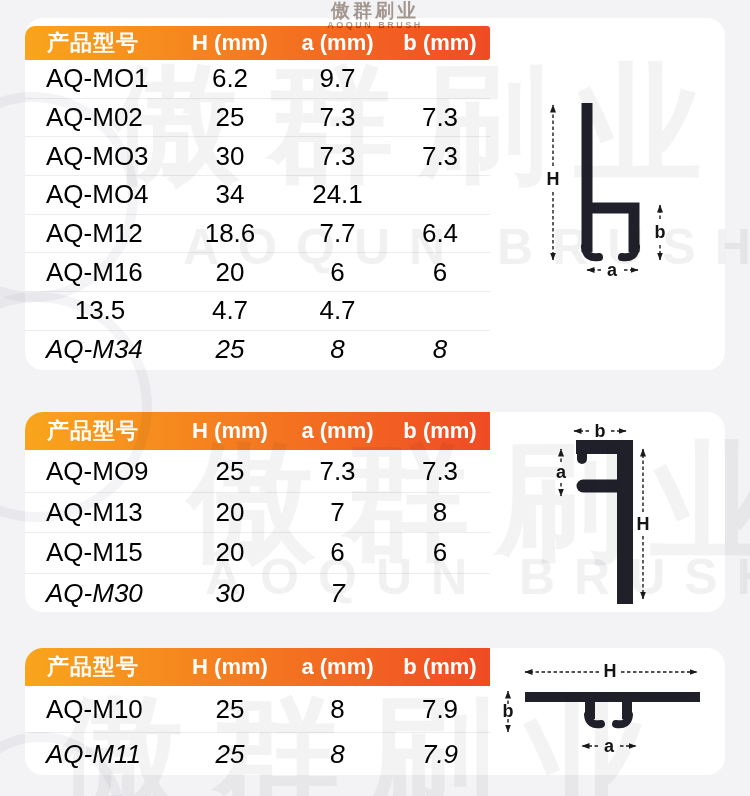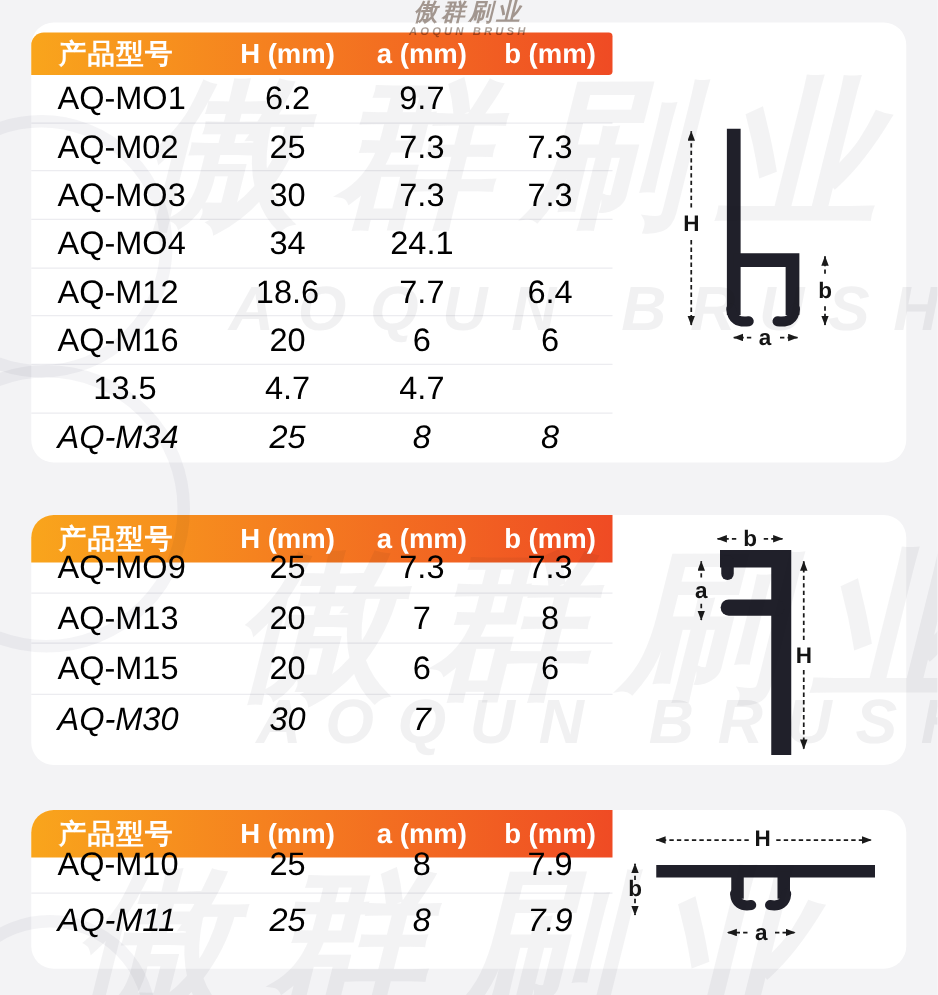--- a/index.html
+++ b/index.html
@@ -19,40 +19,40 @@
     background:linear-gradient(90deg,#F9A51C,#EF4B24);
     color:#fff;font-weight:bold;font-size:22px;
   }
   #card1 .thead{top:8px;height:34px;border-radius:10px 3px 3px 0;}
   #card2 .thead,#card3 .thead{top:0;height:38px;border-radius:18px 0 0 0;}
   .hc{text-align:center;}
   .hc.c0{text-align:left;padding-left:22px;font-size:22px;letter-spacing:1px;}
 
   .trows{position:absolute;left:0;width:465px;}
   #card1 .trows{top:42px;}
-  #card2 .trows,#card3 .trows{top:22px;}
+  #card2 .trows,#card3 .trows{top:40px;}
   .trow{
     display:grid;grid-template-columns:150px 110px 105px 100px;align-items:center;
     border-bottom:1px solid #ECECF0;
   }
   .trow:last-child{border-bottom:none;font-style:italic;}
   #card1 .trow{height:37.7px;}
   #card2 .trow{height:39.5px;}
   #card3 .trow{height:43.5px;}
   .tcell{font-size:26px;color:#000000;text-align:center;}
   .tcell.c0{text-align:left;padding-left:21px;}
 
   .diag{position:absolute;}
   .dim path{stroke:#1a1a1a;stroke-width:1.4;stroke-dasharray:3.5 2.5;fill:none;marker-end:url(#arw);}
   .dim text{font-size:18px;font-weight:600;fill:#141414;text-anchor:middle;dominant-baseline:central;
             font-family:"Liberation Sans","DejaVu Sans",sans-serif;}
   .profile path{stroke:#20202A;fill:none;}
 
   
-  .wm{position:absolute;pointer-events:none;z-index:40;mix-blend-mode:multiply;font-style:italic;}
+  .wm{position:absolute;pointer-events:none;z-index:40;mix-blend-mode:multiply;}
   .wm-top{left:0;right:0;top:1px;text-align:center;color:rgba(100,78,62,0.55);line-height:1;}
   .wm-top .cn{font-size:19px;font-weight:bold;letter-spacing:3px;}
   .wm-top .en{font-size:9px;font-weight:bold;letter-spacing:2.5px;margin-top:1px;}
   .wm-cn{font-size:128px;font-weight:bold;letter-spacing:26px;color:rgba(138,138,150,0.10);white-space:nowrap;line-height:1;}
   .wm-en{font-size:50px;font-weight:bold;letter-spacing:19px;color:rgba(138,138,150,0.12);white-space:nowrap;line-height:1;}
   .wm-circle{border:10px solid rgba(138,138,150,0.09);border-radius:50%;}
 </style>
 </head>
 <body>
 

